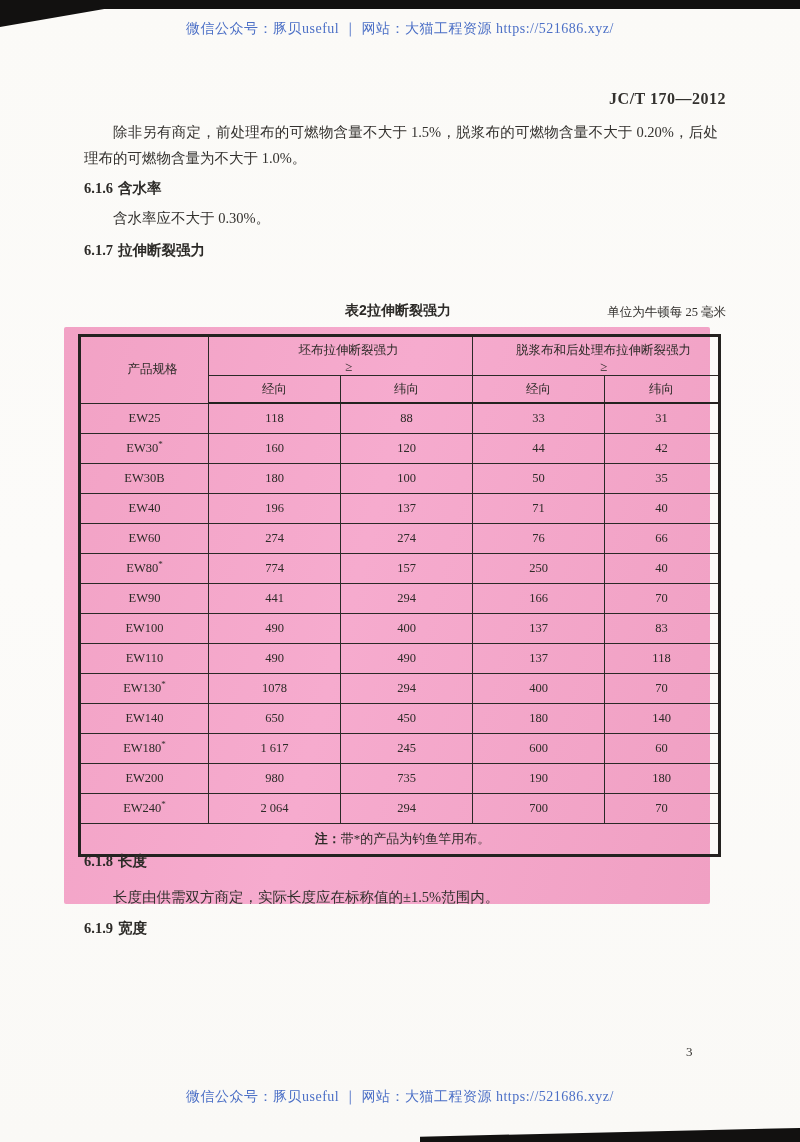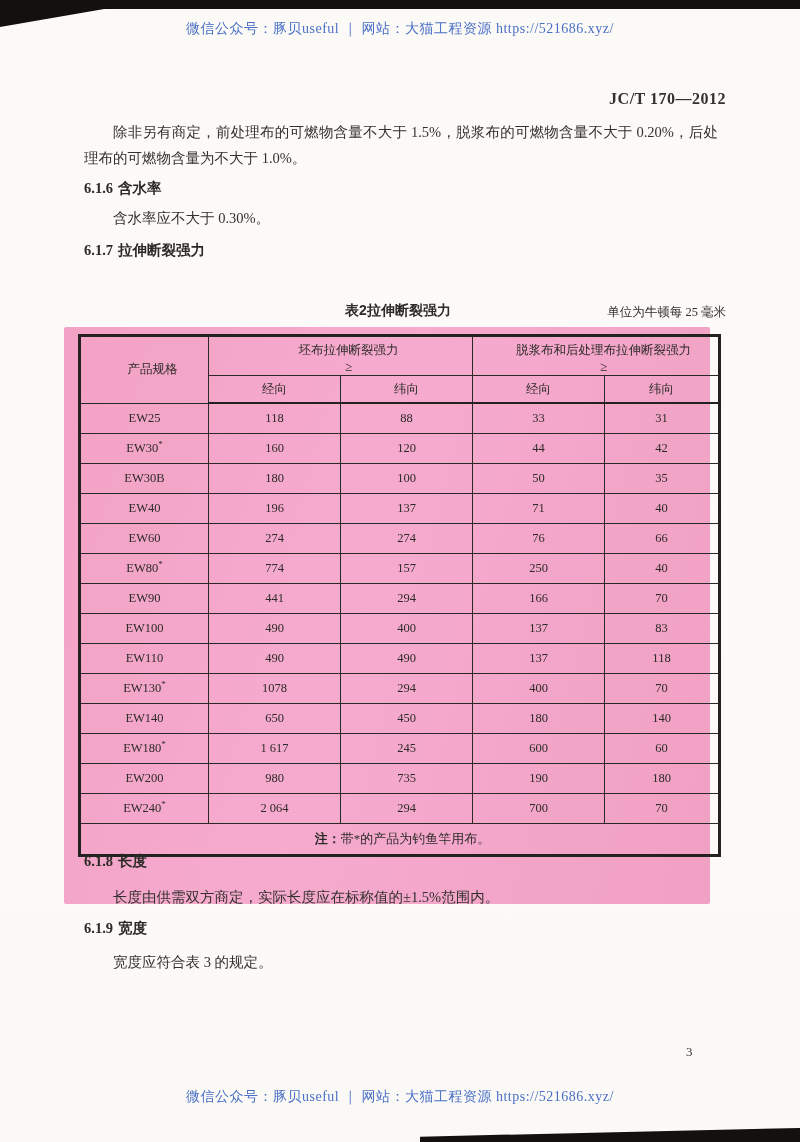--- a/index.html
+++ b/index.html
@@ -256,19 +256,18 @@
   </table>
 
   <div class="heading" style="top:852px;">
     <span class="h-num">6.1.8</span><span>长度</span>
   </div>
   <div class="para" style="top:885px;">长度由供需双方商定，实际长度应在标称值的±1.5%范围内。</div>
 
   <div class="heading" style="top:919px;">
     <span class="h-num">6.1.9</span><span>宽度</span>
   </div>
-  <div class="para" style="top:950px;">宽度应符合表 3 的规定。</div>
 
   <div class="page-number">3</div>
 
   <div class="watermark wm-bottom" style="color:#4b6fc6">微信公众号：豚贝useful ｜ 网站：大猫工程资源 https://521686.xyz/</div>
 
 </div>
 
 </body></html>

